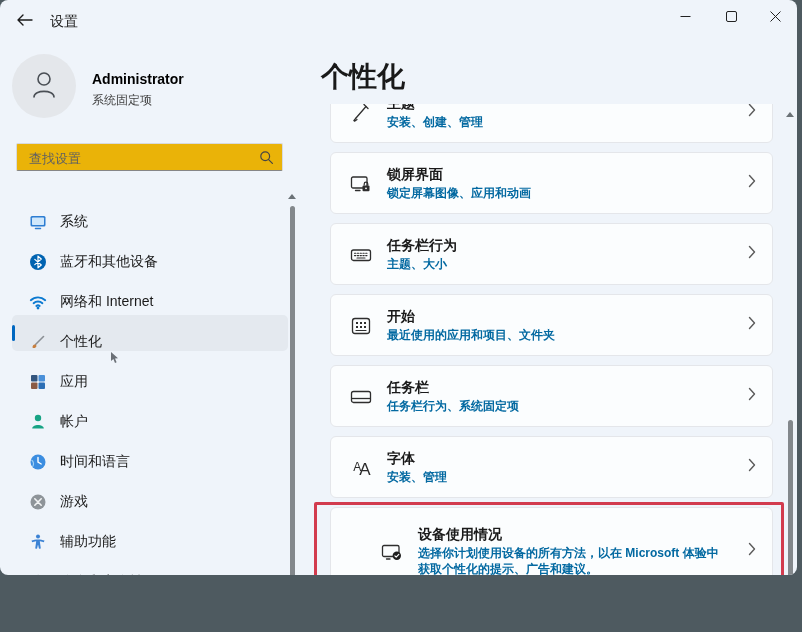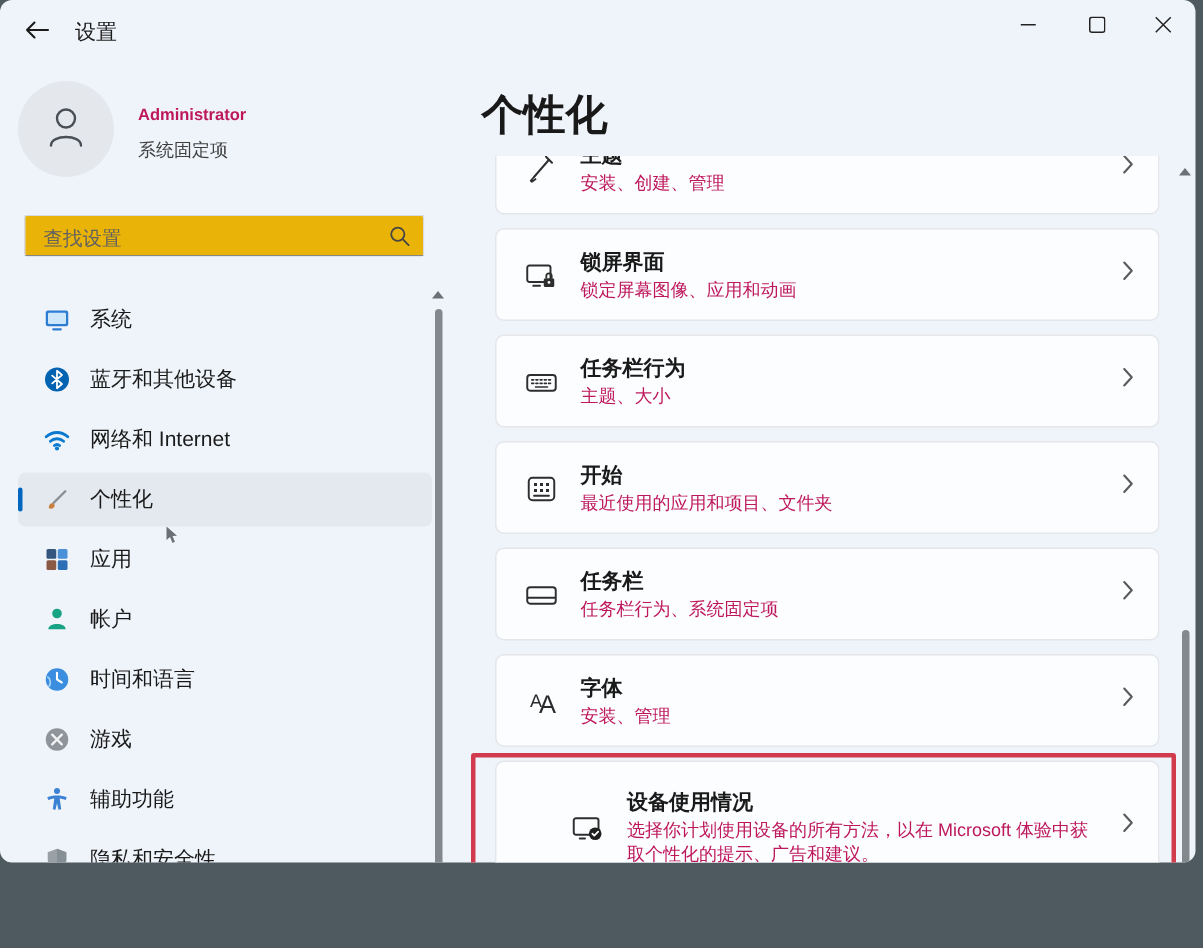--- a/index.html
+++ b/index.html
@@ -14,29 +14,29 @@
     background:#eff4fa;border-radius:8px;overflow:hidden;
   }
   
   .titlebar{position:absolute;left:0;top:0;width:100%;height:40px;}
   .back-btn{position:absolute;left:12px;top:10px;width:26px;height:22px;border:none;background:transparent;cursor:pointer;padding:0;}
   .app-title{position:absolute;left:50px;top:13px;font-size:14px;color:#1b1b1b;}
   .winctl{position:absolute;top:0;width:44px;height:34px;display:flex;align-items:center;justify-content:center;background:transparent;border:none;padding:0;}
   .winctl.min{left:663px;} .winctl.max{left:709px;} .winctl.close{left:753px;}
   
   .avatar{position:absolute;left:12px;top:54px;width:64px;height:64px;border-radius:50%;background:#e4e7eb;display:flex;align-items:center;justify-content:center;}
-  .user-name{position:absolute;left:92px;top:71px;font-size:11px;font-weight:bold;color:#be185d;}
+  .user-name{position:absolute;left:92px;top:71px;font-size:14px;font-weight:bold;color:#000000;}
   .user-sub{position:absolute;left:92px;top:92px;font-size:12px;color:#3f3f3f;}
   .search-box{position:absolute;left:16px;top:143px;width:267px;height:28px;background:#eab308;
     border:1px solid #d8dadd;border-bottom-color:#868686;border-radius:2px;box-sizing:border-box;}
   .search-box input{position:absolute;left:10px;top:1px;width:220px;height:24px;border:none;outline:none;font-size:13px;color:#3c3c3c;background:transparent;font-family:inherit;}
   .search-box input::placeholder{color:#616161;opacity:1;}
   .search-icon{position:absolute;right:8px;top:6px;}
   .nav{position:absolute;left:12px;top:195px;width:276px;}
-  .nav-item{position:relative;height:36px;margin-bottom:4px;border-radius:5px;display:flex;align-items:center;cursor:pointer;}
+  .nav-item{position:relative;height:36px;margin-bottom:4px;border-radius:5px;display:flex;align-items:flex-end;cursor:pointer;}
   .nav-item.selected{background:#e4e9ef;}
   .nav-item.selected::before{content:"";position:absolute;left:0;top:10px;width:3px;height:16px;border-radius:2px;background:#0067c0;}
   .nav-icon{width:18px;height:18px;margin-left:17px;flex:0 0 18px;}
   .nav-label{margin-left:13px;font-size:14px;color:#1a1a1a;}
   
   .sb-scroll-up{position:absolute;left:288px;top:194px;}
   .sb-scroll-thumb{position:absolute;left:290px;top:206px;width:5px;height:392px;border-radius:3px;background:#83888c;}
   .sb-scroll-down{position:absolute;left:288px;top:606px;}
   .arrow-glyph{width:0;height:0;border-left:4px solid transparent;border-right:4px solid transparent;}
   .arrow-up{border-bottom:5px solid #6b7277;}
@@ -44,21 +44,21 @@
   
   .page-title{position:absolute;left:321px;top:58px;font-size:28px;font-weight:600;color:#191919;}
   .list-viewport{position:absolute;left:330px;top:104px;width:443px;height:528px;overflow:hidden;}
   .card{position:relative;box-sizing:border-box;height:62px;margin-bottom:9px;background:#fbfdfe;
     border:1px solid #e4e6ea;border-radius:6px;display:flex;align-items:center;cursor:pointer;}
   .card.first{margin-top:-23px;}
   .card.tall{height:88px;padding-left:31px;}
   .card-icon{width:26px;height:26px;margin-left:17px;flex:0 0 26px;display:flex;align-items:flex-end;justify-content:center;}
   .card-text{margin-left:13px;margin-right:46px;}
   .card-title{font-size:14px;font-weight:600;color:#1a1a1a;line-height:18px;}
-  .card-sub{font-size:12px;color:#be185d;line-height:16px;margin-top:2px;}
+  .card-sub{font-size:12px;color:#0369a1;line-height:16px;margin-top:2px;font-weight:bold;}
   .card-chevron{position:absolute;right:16px;top:50%;transform:translateY(-50%);}
   .fonts-glyph{font-size:17px;color:#2b2b2b;letter-spacing:-2px;}
   .fonts-glyph .small-a{font-size:12px;vertical-align:4px;}
   
   .highlight-rect{position:absolute;left:314px;top:502px;width:464px;height:96px;
     border:3px solid #d23b4e;border-radius:2px;pointer-events:none;}
   
   .main-scroll-up{position:absolute;left:786px;top:112px;}
   .main-scroll-thumb{position:absolute;left:788px;top:420px;width:5px;height:192px;border-radius:3px;background:#83888c;}
   .main-scroll-down{position:absolute;left:786px;top:617px;}

